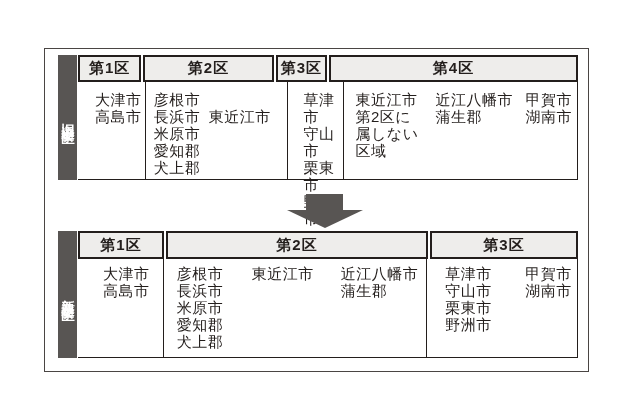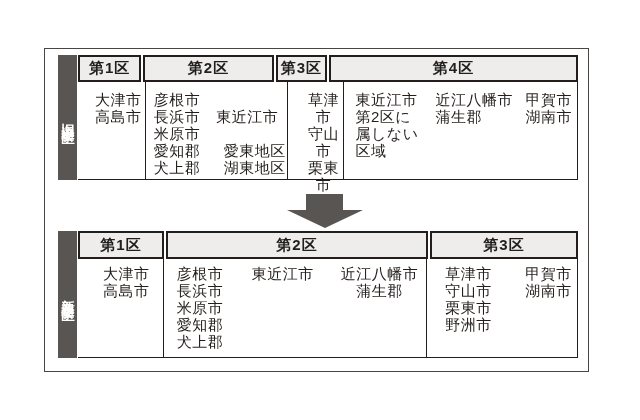--- a/index.html
+++ b/index.html
@@ -69,21 +69,21 @@
   .new .h2 { width: 262px; }
   .new .h3 { width: 148px; }
   .drow {
     display: flex;
     flex: 1;
     border-right: 1.7px solid var(--border);
     border-bottom: 1.7px solid var(--border);
     background: #ffffff;
   }
   .dcell { position: relative; }
-  .dcell:not(:last-child) { border-right: 1.5px solid var(--border); text-align: center; }
+  .dcell:not(:last-child) { border-right: 1.5px solid var(--border); }
   
   .old .d1 { width: 68px; }
   .old .d2 { width: 142px; }
   .old .d3 { width: 57px; }
   .old .d4 { width: 233px; }
   
   .new .d1 { width: 86px; }
   .new .d2 { width: 264px; }
   .new .d3 { width: 150px; }
   .sub {
@@ -130,22 +130,20 @@
 高島市</div>
         </div>
         <div class="dcell d2">
           <div class="sub" style="left:8px; top:9px;">彦根市
 長浜市
 米原市
 愛知郡
 犬上郡</div>
           <div class="sub" style="left:63px; top:9px;">
             <div>東近江市</div>
-            <div class="indent">愛東地区
-湖東地区</div>
           </div>
         </div>
         <div class="dcell d3">
           <div class="sub" style="left:16px; top:9px;">草津市
 守山市
 栗東市
 野洲市</div>
         </div>
         <div class="dcell d4">
           <div class="sub" style="left:11px; top:9px;">東近江市

